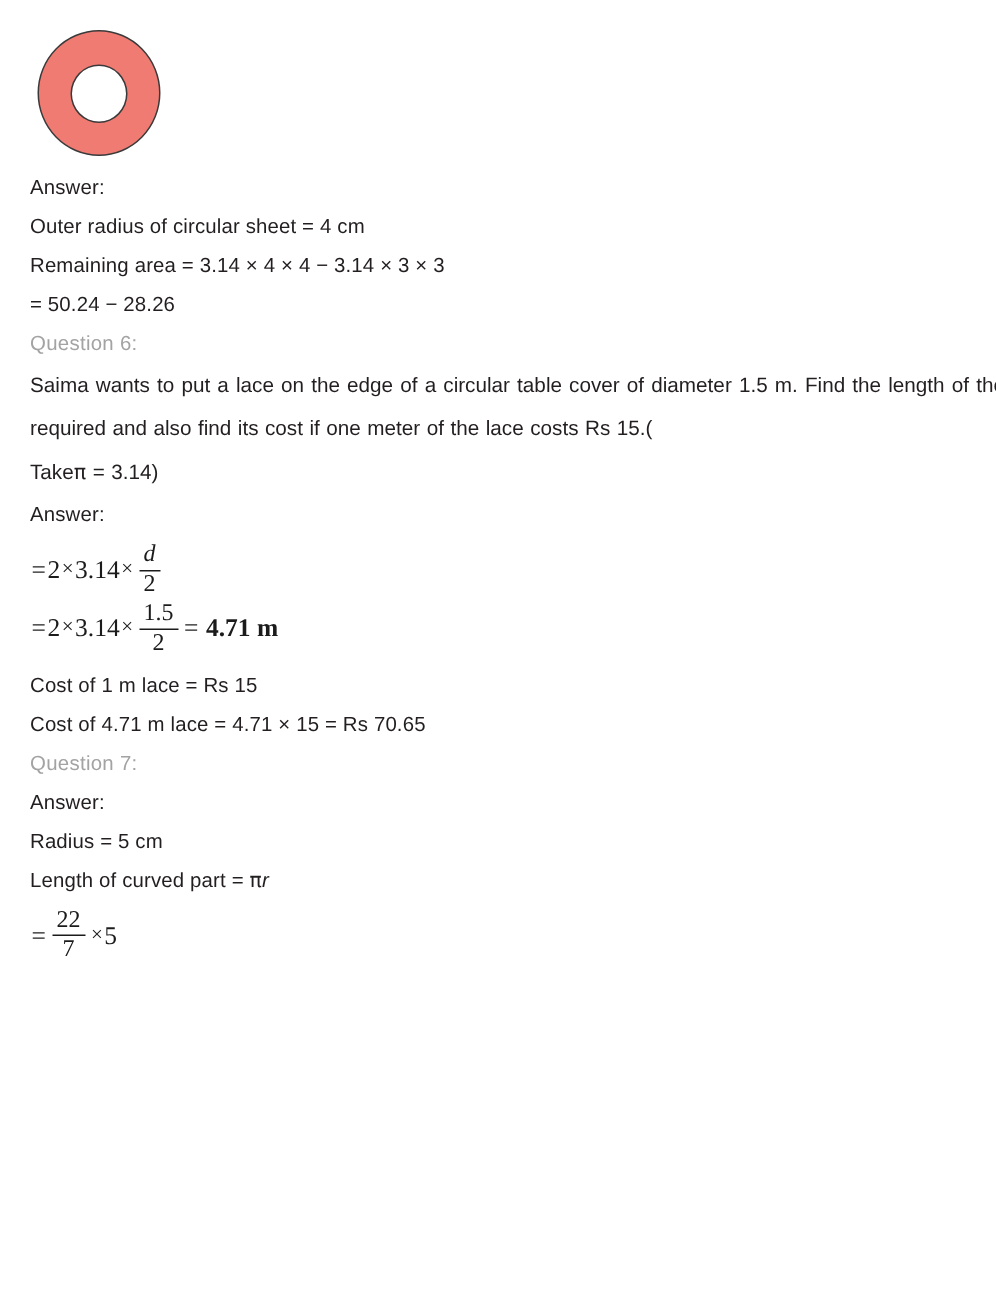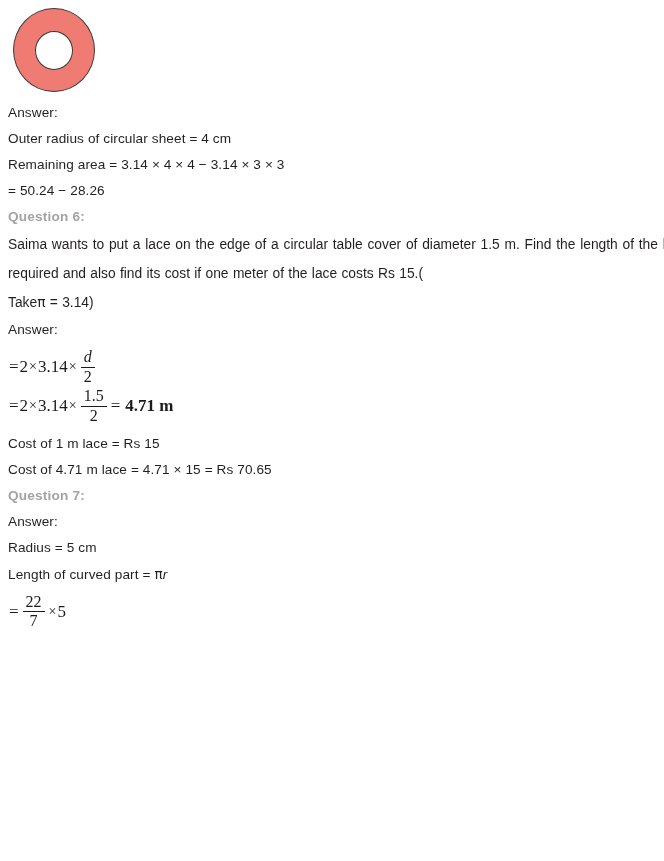--- a/index.html
+++ b/index.html
@@ -14,38 +14,38 @@
     font-family: "Liberation Sans", sans-serif;
     color: #231f20;
     position: relative;
   }
 
   .page {
     width: 664px;
     height: 861px;
     position: relative;
     overflow: hidden;
-    padding: 0;
+    padding: 12px;
     box-sizing: border-box;
   }
 
   
   .line {
     font-size: 13.6px;
     line-height: 26px;
     color: #231f20;
     padding-left: 8px;
     white-space: nowrap;
     letter-spacing: 0.1px;
   }
 
   .qhead {
     font-size: 13.6px;
     line-height: 26px;
-    font-weight: bold;
+    font-weight: normal;
     color: #a3a3a3;
     padding-left: 8px;
     letter-spacing: 0.2px;
   }
 
   .para {
     font-size: 13.8px;
     line-height: 29px;
     color: #231f20;
     padding-left: 8px;

